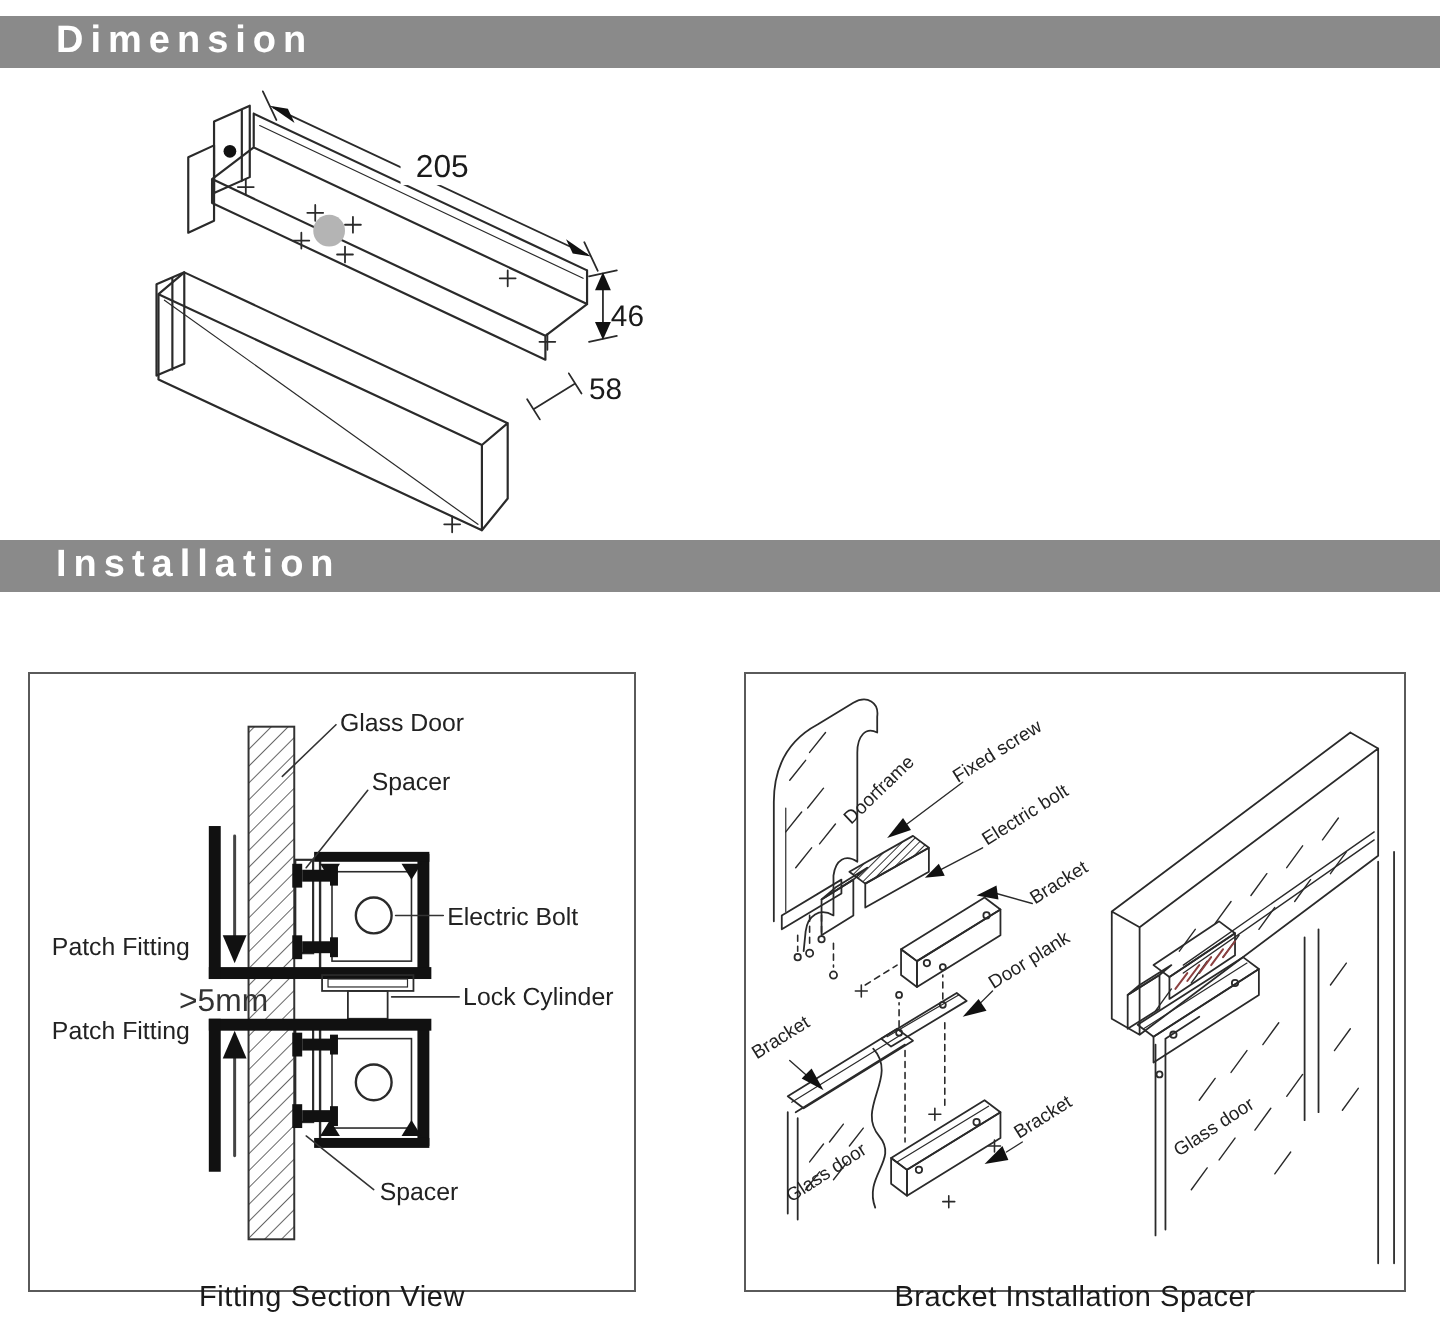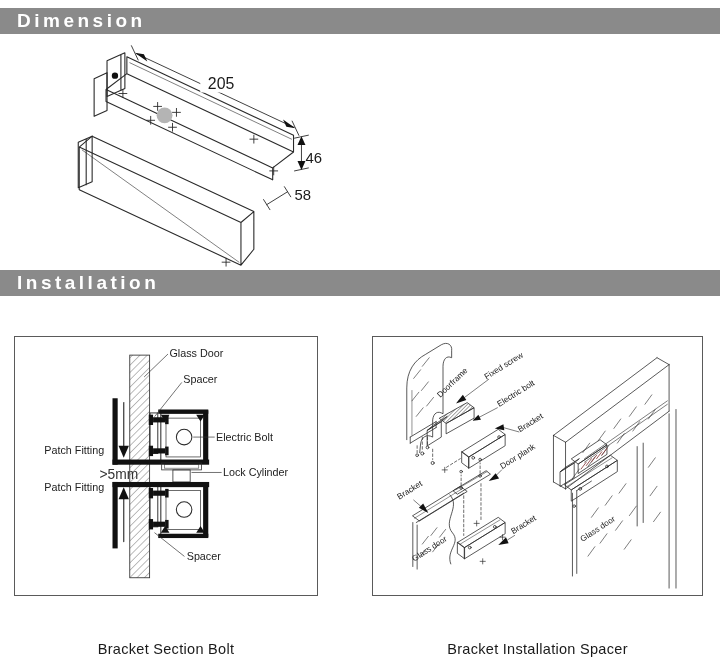--- a/index.html
+++ b/index.html
@@ -3,28 +3,28 @@
 <meta charset="utf-8">
 <style>
   html,body{margin:0;padding:0;}
   body{
     width:720px;height:667px;position:relative;background:#ffffff;
     font-family:"Liberation Sans", sans-serif;overflow:hidden;
   }
   .section-bar{
     position:absolute;left:0;width:720px;height:26px;background:#8a8a8a;
     color:#ffffff;font-weight:bold;font-size:19px;letter-spacing:3.5px;
-    line-height:26px;padding-left:17px;box-sizing:border-box;
+    line-height:26px;padding-left:28px;box-sizing:border-box;
   }
   #bar-dimension{top:8px;}
   #bar-installation{top:270px;}
   .fig{position:absolute;}
   #dim-fig{left:0;top:34px;width:720px;height:250px;}
   .panel{
-    position:absolute;top:336px;height:260px;border:1px solid #5a5a5a;
+    position:absolute;top:336px;height:310px;border:1px solid #5a5a5a;
     box-sizing:border-box;background:#fff;
   }
   #panel-left{left:14px;width:304px;}
   #panel-right{left:372px;width:331px;}
   .panel svg{display:block;width:100%;height:100%;}
   .caption{
     position:absolute;top:641px;height:20px;text-align:center;
     font-size:14.5px;color:#1a1a1a;letter-spacing:0.3px;
   }
   #caption-left{left:14px;width:304px;}
@@ -262,14 +262,14 @@
   <text class="rlbl" text-anchor="middle" transform="translate(514,404) rotate(-32)">Electric bolt</text>
   <text class="rlbl" text-anchor="middle" transform="translate(531,438) rotate(-32)">Bracket</text>
   <text class="rlbl" text-anchor="middle" transform="translate(516,477) rotate(-32)">Door plank</text>
   <text class="rlbl" text-anchor="middle" transform="translate(391,516) rotate(-32)">Bracket</text>
   <text class="rlbl" text-anchor="middle" transform="translate(414,584) rotate(-33)">Glass door</text>
   <text class="rlbl" text-anchor="middle" transform="translate(523,556) rotate(-32)">Bracket</text>
   <text class="rlbl" text-anchor="middle" transform="translate(609,561) rotate(-33)">Glass door</text>
 </svg>
 </div>
 
-<div class="caption" id="caption-left">Bracket Section Bolt</div>
+<div class="caption" id="caption-left">Fitting Section View</div>
 <div class="caption" id="caption-right">Bracket Installation Spacer</div>
 
 </body></html>

